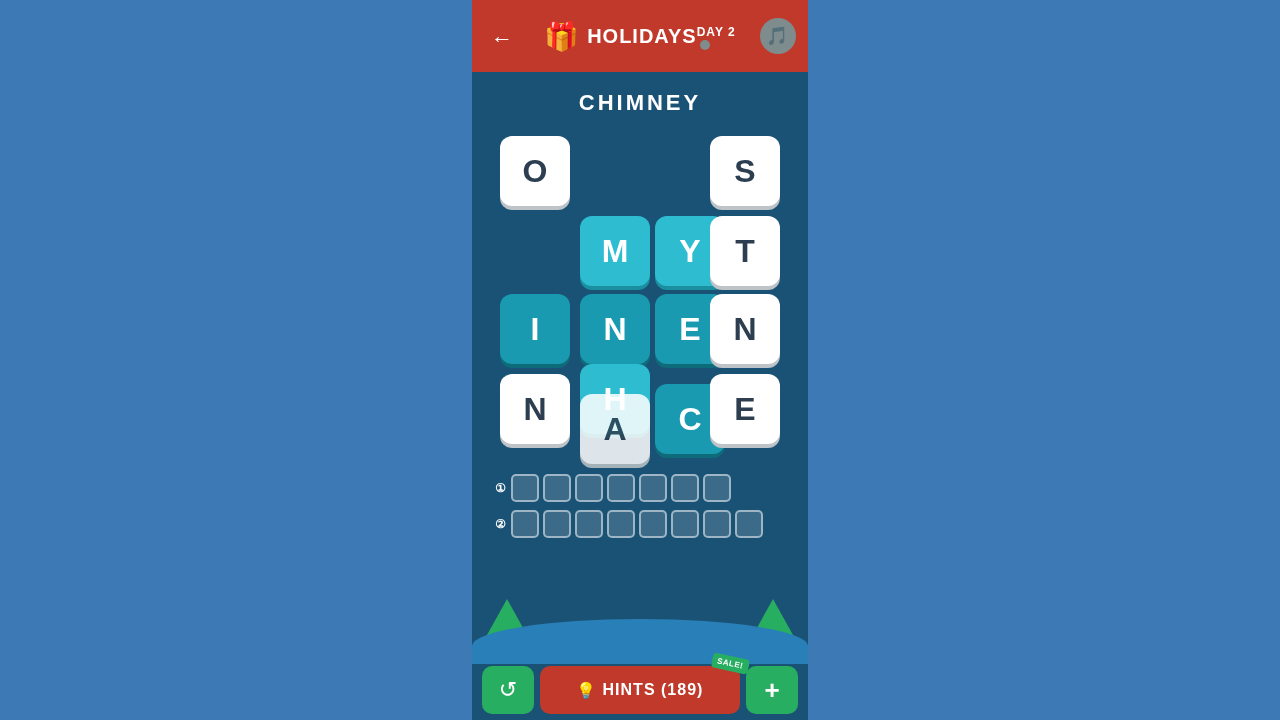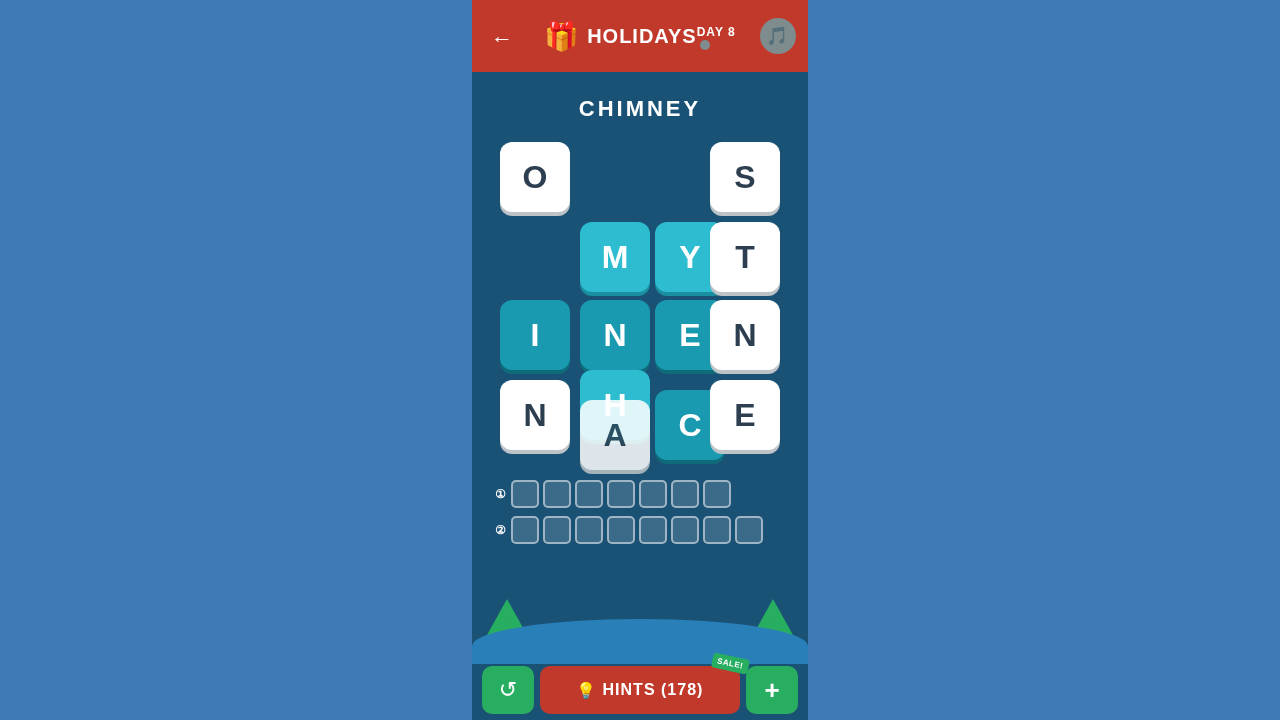--- a/index.html
+++ b/index.html
@@ -95,21 +95,21 @@
       overflow: hidden;
     }
 
     .profile-icon {
       font-size: 18px;
       color: #ccc;
     }
 
     
     .word-display {
-      margin-top: 24px;
+      margin-top: 18px;
       color: white;
       font-size: 22px;
       font-weight: 900;
       letter-spacing: 3px;
     }
 
     
     .board {
       position: relative;
       width: 300px;
@@ -282,21 +282,21 @@
 <div class="game-container">
 
   <div class="header">
     <div class="back-btn">
       <span class="back-arrow">←</span>
     </div>
     <div class="header-center">
       <span class="gift-icon">🎁</span>
       <div class="header-text">
         <span class="holidays-title">HOLIDAYS</span>
-        <span class="day-text">DAY 8</span>
+        <span class="day-text">DAY 2</span>
       </div>
     </div>
     <div class="profile-btn">
       <span class="profile-icon">🎵</span>
     </div>
   </div>
 
   <div class="word-display">CHIMNEY</div>
 
   <div class="dot-indicator"></div>
@@ -362,20 +362,20 @@
   </svg>
 
   <div style="position:absolute; bottom:56px; width:100%; height:45px; background:#2980b9; border-radius:50% 50% 0 0 / 60% 60% 0 0;"></div>
 
   <div class="bottom-buttons">
     <div class="refresh-btn">
       <span>↺</span>
     </div>
     <div class="hints-btn">
       <span>💡</span>
-      <span class="hints-text">HINTS (178)</span>
+      <span class="hints-text">HINTS (189)</span>
       <span class="sale-badge">SALE!</span>
     </div>
     <div class="add-btn">
       <span>+</span>
     </div>
   </div>
 </div>
 
 </body></html>

